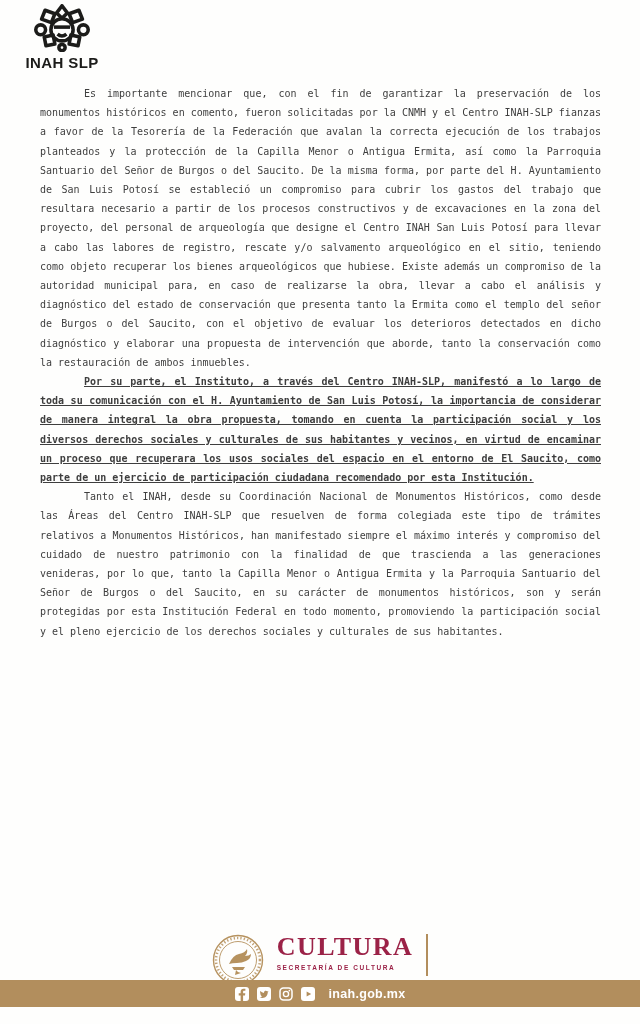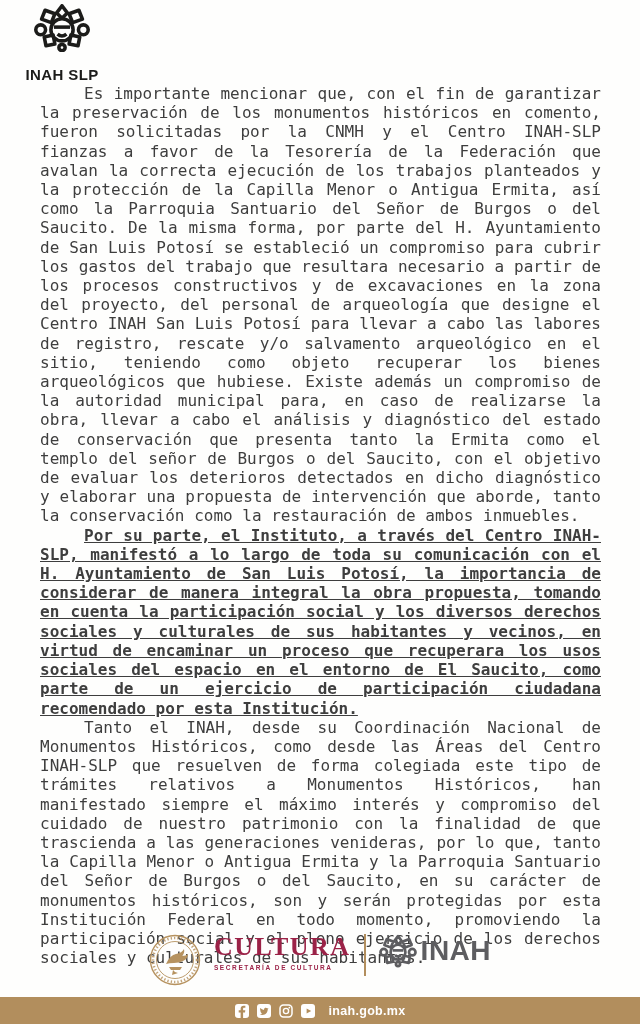--- a/index.html
+++ b/index.html
@@ -10,30 +10,30 @@
     background:#fefefd;
     font-family:"Liberation Sans", sans-serif;
     overflow:hidden;
     margin:0 auto;
   }
 
   
   .header-logo { position:absolute; left:14px; top:4px; width:96px; text-align:center; }
   .header-logo .emblem { display:block; margin:0 auto; color:#1c1c1a; }
   .logo-label {
-    margin-top:14px;
+    margin-top:2px;
     font-weight:bold; font-size:15px; letter-spacing:0.4px;
     color:#1c1c1a; white-space:nowrap;
   }
 
   
   .body-text {
     position:absolute; left:40px; top:84px; width:561px;
     font-family:"DejaVu Sans Mono", monospace;
-    font-size:16px; line-height:19.2px;
+    font-size:10px; line-height:19.2px;
     color:#3e3e3e;
     text-align:justify;
   }
   .body-text p { margin:0; text-indent:44px; }
   .body-text p.bold { font-weight:bold;text-decoration:underline; }
 
   
   .footer-logos {
     position:absolute; left:0; right:0; top:934px; height:56px;
     display:flex; align-items:flex-start; justify-content:center; gap:13px;
@@ -52,21 +52,21 @@
   .footer-divider { width:2px; height:42px; background:#b28e5d; }
   .inah-lockup { display:flex; align-items:center; gap:4px; }
   .inah-lockup .emblem { color:#5d5d60; }
   .inah-title {
     font-weight:bold; font-size:28px; letter-spacing:0.5px;
     color:#5d5d60; line-height:1;
   }
 
   
   .bottom-bar {
-    position:absolute; left:0; right:0; bottom:0; height:27px;
+    position:absolute; left:0; right:0; bottom:17px; height:27px;
     background:#b28e5d;
     display:flex; align-items:center; justify-content:center; gap:8px;
   }
   .bottom-bar .website {
     margin-left:6px;
     color:#ffffff; font-weight:bold; font-size:12.5px; letter-spacing:0.3px;
   }
   .soc { display:block; }
 </style>
 </head>
@@ -112,38 +112,20 @@
       </g>
     </svg>
 
     <div class="cultura-block">
       <div class="cultura-title">CULTURA</div>
       <div class="cultura-sub">SECRETARÍA DE CULTURA</div>
     </div>
 
     <div class="footer-divider"></div>
 
-    <div class="inah-lockup">
-      <svg class="emblem" width="38" height="34" viewBox="0 0 64 54">
-        <g fill="none" stroke="currentColor" stroke-width="4.5" stroke-linejoin="round">
-          <path d="M32 2 L38 10 L32 16 L26 10 Z"></path>
-          <path d="M13 7 L24 11 L20 21 L9 17 Z"></path>
-          <path d="M51 7 L40 11 L44 21 L55 17 Z"></path>
-          <circle cx="8" cy="29" r="5.5"></circle>
-          <circle cx="56" cy="29" r="5.5"></circle>
-          <path d="M12 37 L22 35 L24 45 L14 47 Z"></path>
-          <path d="M52 37 L42 35 L40 45 L50 47 Z"></path>
-          <circle cx="32" cy="29" r="12.5"></circle>
-          <path d="M23 26 H41"></path>
-          <path d="M27 34 Q32 38 37 34"></path>
-          <circle cx="32" cy="49" r="3.5"></circle>
-        </g>
-      </svg>
-      <div class="inah-title">INAH</div>
-    </div>
   </div>
 
   <div class="bottom-bar">
 
     <svg class="soc" width="14" height="14" viewBox="0 0 14 14">
       <rect width="14" height="14" rx="3" fill="#ffffff"></rect>
       <path fill="#b28e5d" d="M8.1 14 V8.4 h1.9 l.3-2.2 H8.1 V4.8 c0-.64.18-1.08 1.1-1.08 h1.17 V1.75 C10.07 1.72 9.36 1.65 8.54 1.65 c-1.72 0-2.9 1.05-2.9 2.98 v1.57 H3.7 v2.2 h1.94 V14 z"></path>
     </svg>
 
     <svg class="soc" width="14" height="14" viewBox="0 0 14 14">

